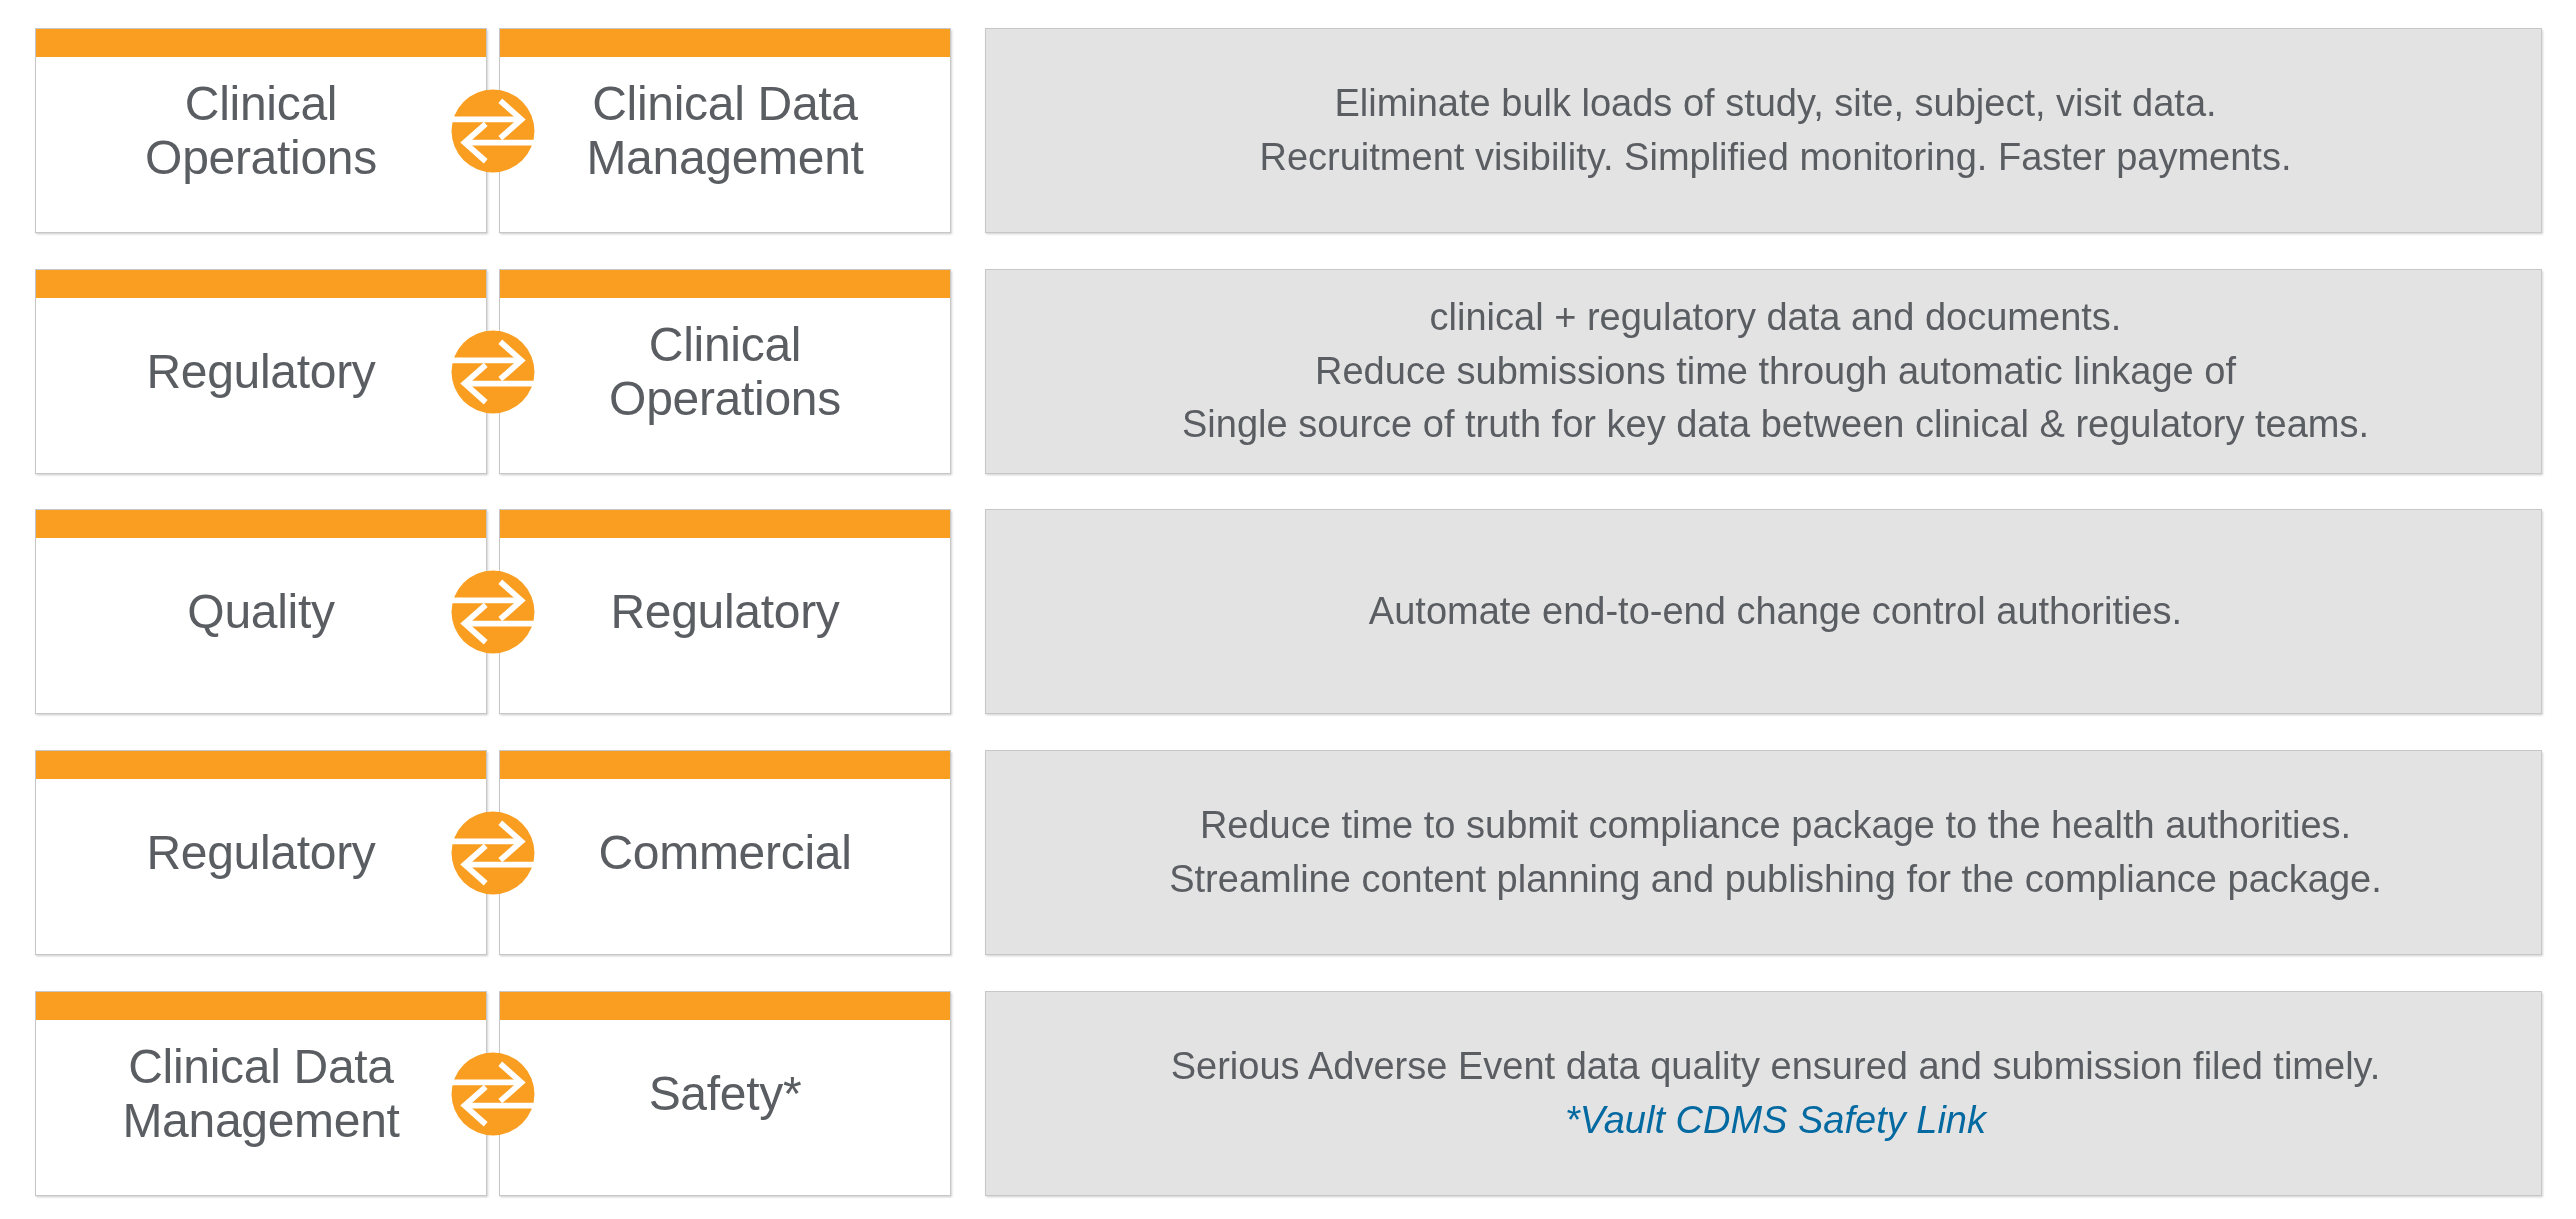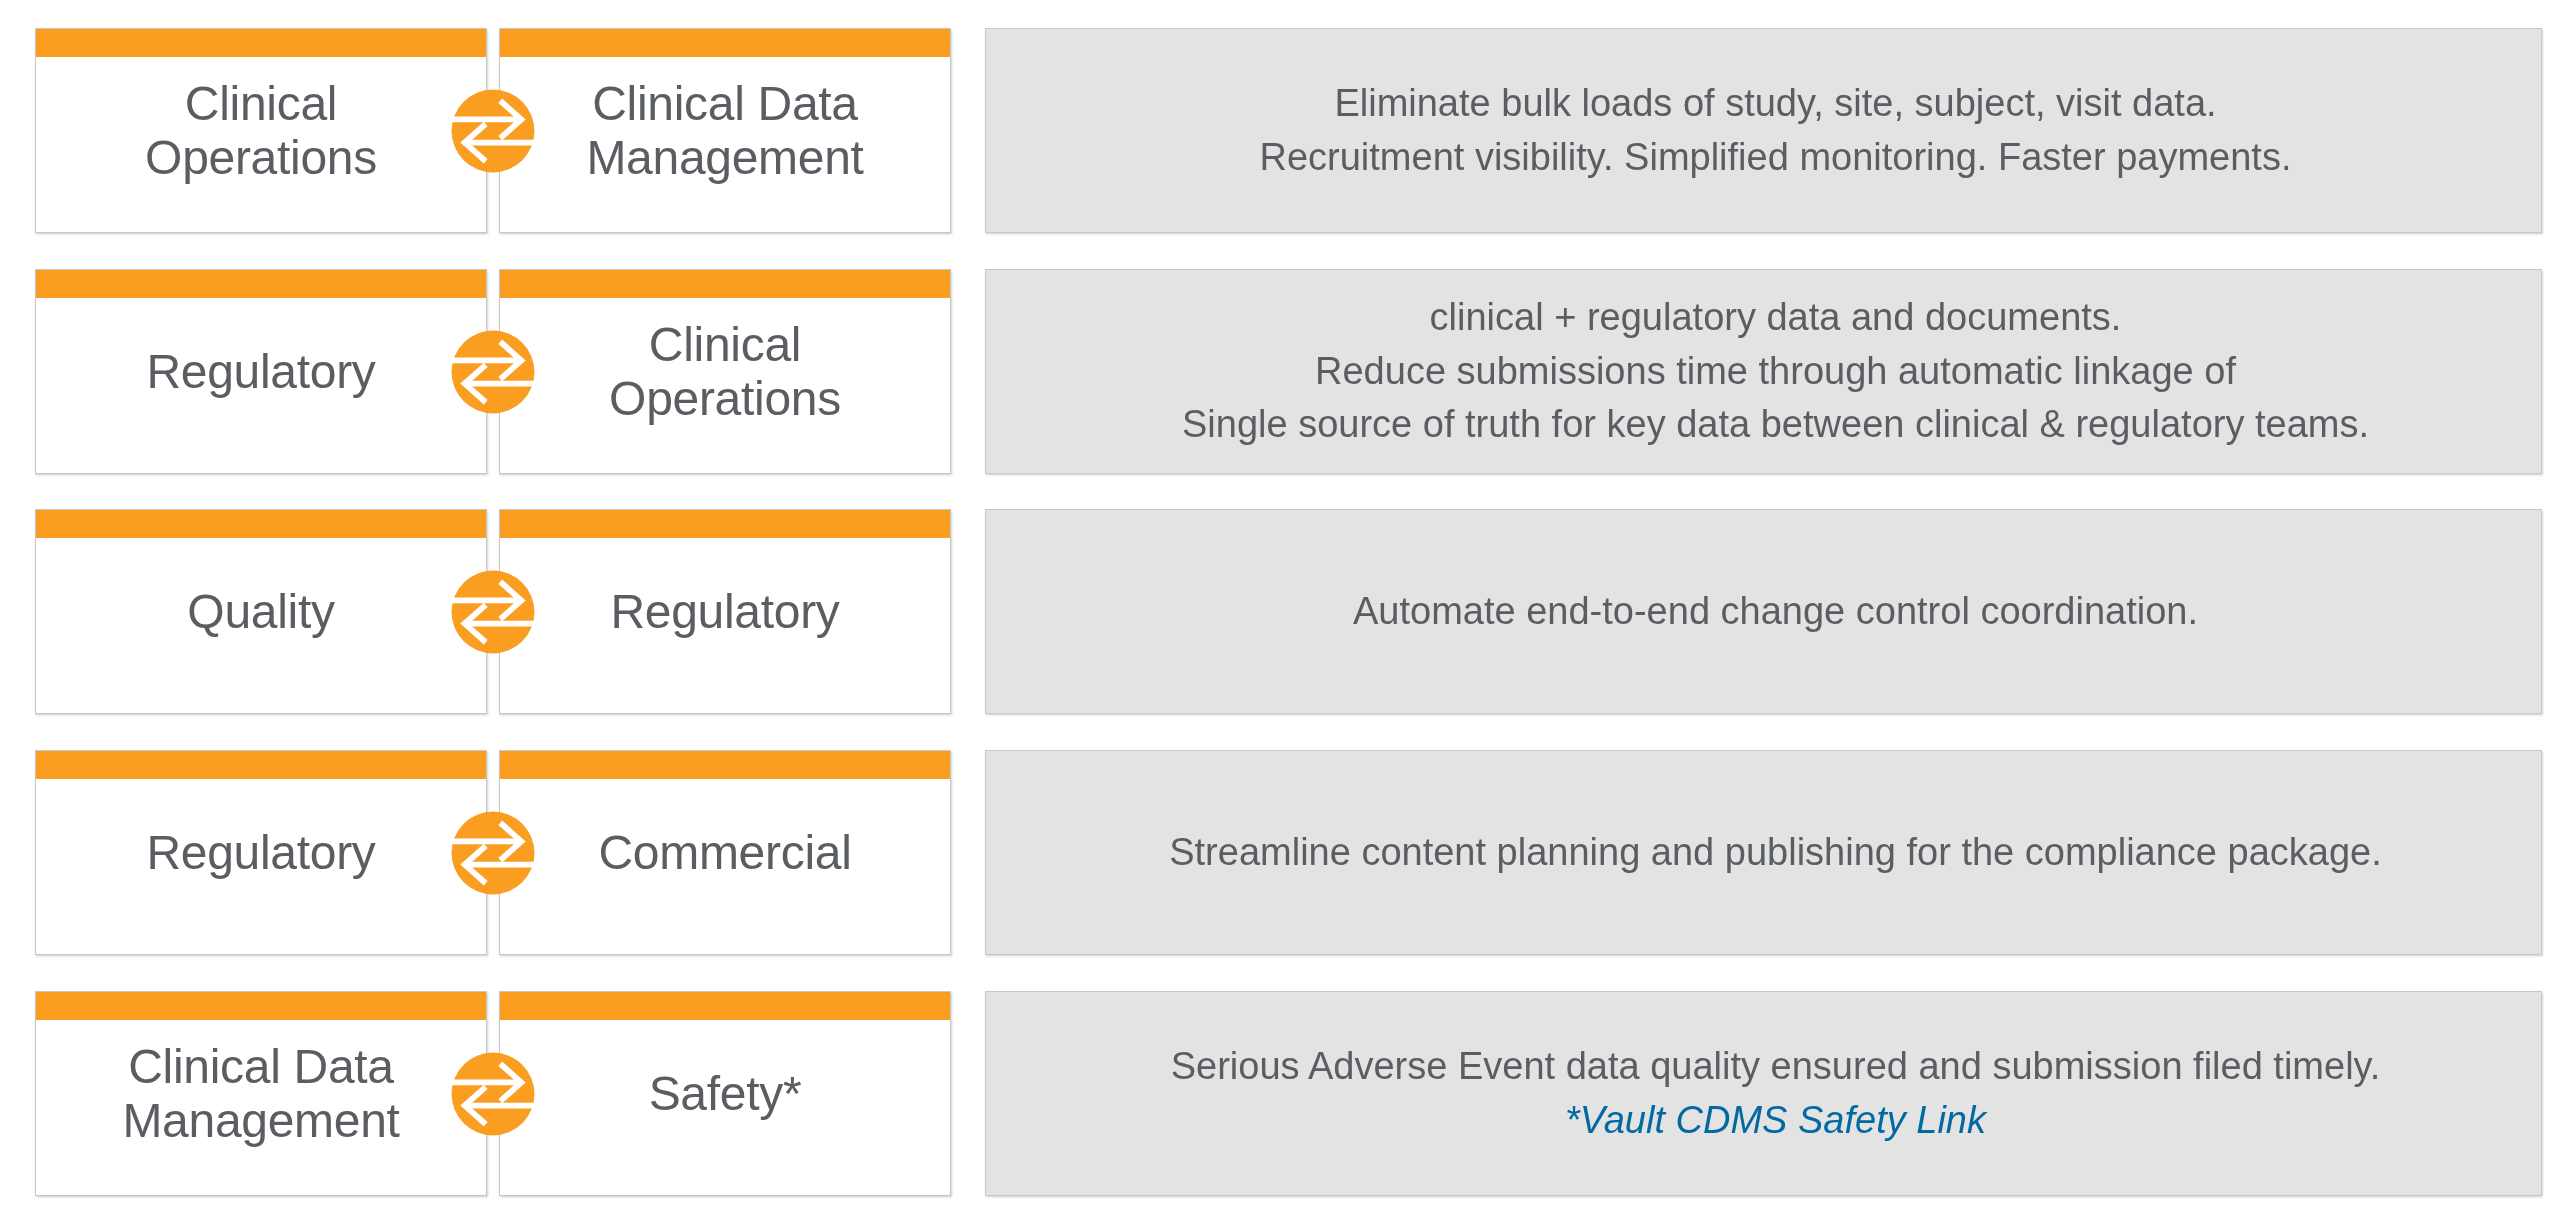--- a/index.html
+++ b/index.html
@@ -167,21 +167,21 @@
             <g fill="none" stroke="#FFFFFF" stroke-width="11" stroke-linecap="square" stroke-linejoin="miter">
               <path d="M6 58 H128"></path>
               <path d="M98 26 L134 58 L98 90"></path>
               <path d="M154 102 H32"></path>
               <path d="M62 70 L26 102 L62 134"></path>
             </g>
           </svg>
         </div>
       </div>
       <div class="desc">
-        <div class="desc-line">Automate end-to-end change control coordination.</div>
+        <div class="desc-line">Automate end-to-end change control authorities.</div>
       </div>
     </div>
     <div class="row" style="top: 750px;">
       <div class="pair">
         <div class="card left">
           <div class="card-bar"></div>
           <div class="card-label">Regulatory</div>
         </div>
         <div class="card right">
           <div class="card-bar"></div>
@@ -193,20 +193,21 @@
             <g fill="none" stroke="#FFFFFF" stroke-width="11" stroke-linecap="square" stroke-linejoin="miter">
               <path d="M6 58 H128"></path>
               <path d="M98 26 L134 58 L98 90"></path>
               <path d="M154 102 H32"></path>
               <path d="M62 70 L26 102 L62 134"></path>
             </g>
           </svg>
         </div>
       </div>
       <div class="desc">
+        <div class="desc-line">Reduce time to submit compliance package to the health authorities.</div>
         <div class="desc-line">Streamline content planning and publishing for the compliance package.</div>
       </div>
     </div>
     <div class="row" style="top: 991px;">
       <div class="pair">
         <div class="card left">
           <div class="card-bar"></div>
           <div class="card-label">Clinical Data
 Management</div>
         </div>

